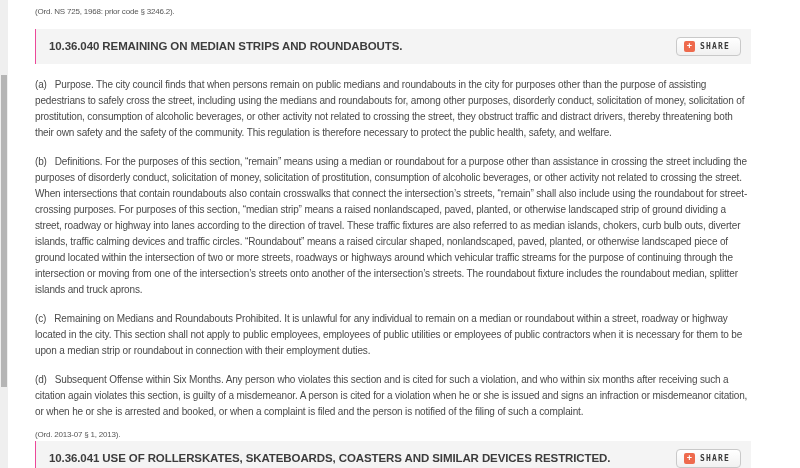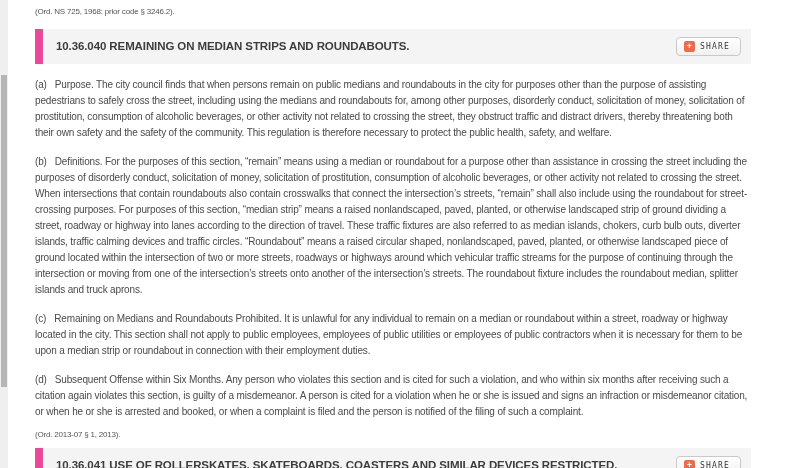--- a/index.html
+++ b/index.html
@@ -19,26 +19,26 @@
     position:absolute; left:1px; top:75px; width:6px; height:312px;
     background:#b5b5b5;
   }
 
   .content { padding:7px 49px 0 35px; }
 
   .ord-citation {
     font-size:8px; letter-spacing:-0.2px; color:#565656;
     margin-bottom:13px;
   }
-  .ord-citation.section-end { margin-top:-3px; margin-bottom:9px; }
+  .ord-citation.section-end { margin-top:-3px; margin-bottom:2px; }
 
   .section-heading {
     display:flex; justify-content:space-between; align-items:center;
     background:#f4f4f4;
-    border-left:8px solid #ec4899;
+    border-left:1px solid #ec4899;
     padding:8px 10px 8px 13px;
     margin-bottom:13px;
     min-height:31px;
   }
   .section-heading .heading-text {
     font-size:11.5px; font-weight:bold; color:#3d3d3d;
     letter-spacing:-0.1px; line-height:15px;
   }
 
   .share-btn {
@@ -49,21 +49,21 @@
     cursor:pointer; flex:none; margin-left:12px;
   }
   .share-icon {
     width:11px; height:11px; flex:none;
     background:#ee6a4d; border-radius:2px;
     color:#ffffff; font-size:9px; line-height:10px; font-weight:bold;
     text-align:center; display:inline-block;
   }
   .share-label {
     font-family:"DejaVu Sans Mono",monospace;
-    font-size:8px; font-weight:normal; letter-spacing:1.2px; color:#3a3a3a;
+    font-size:8px; font-weight:bold; letter-spacing:1.2px; color:#3a3a3a;
   }
 
   .code-paragraph {
     font-size:10px; line-height:16px; letter-spacing:-0.15px;
     color:#4a4a4a; margin-bottom:13px;
   }
   .para-label { display:inline-block; margin-right:8px; }
 </style>
 </head>
 <body>

